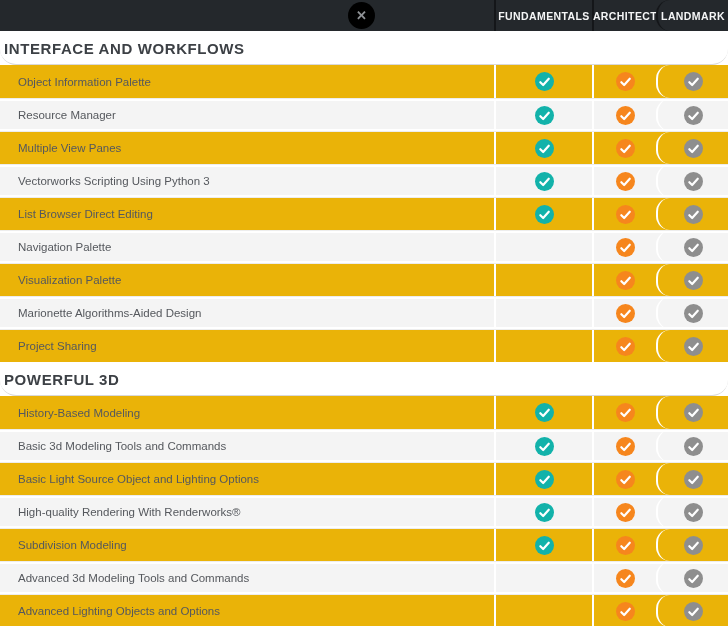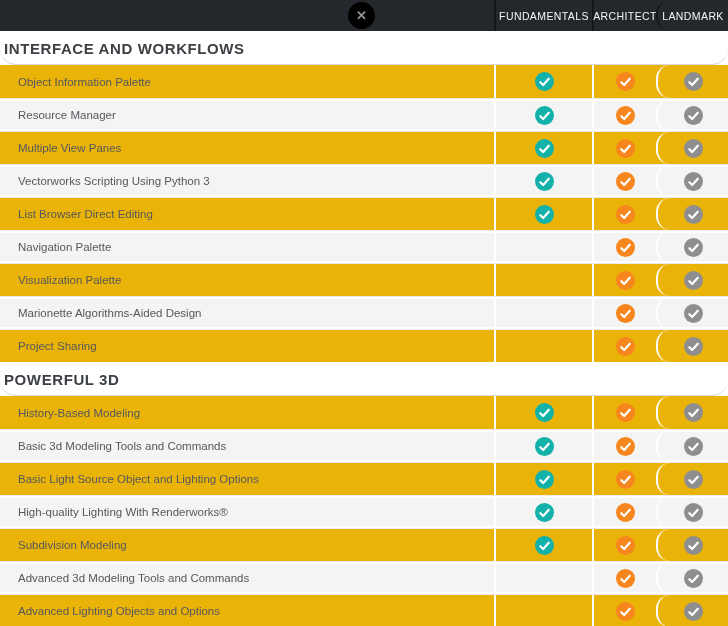--- a/index.html
+++ b/index.html
@@ -8,21 +8,21 @@
 
   .topbar { position:relative; height:31px; background:#24282c;
     display:flex; justify-content:flex-end; }
   .close-btn { position:absolute; left:348px; top:2px; width:27px; height:27px;
     border-radius:50%; background:#000; border:none; padding:0; cursor:pointer;
     display:flex; align-items:center; justify-content:center; }
   .close-x { color:#8f9296; font-size:13px; font-weight:bold; line-height:1; }
 
   .col-heads { display:flex; height:100%; }
   .col-heads .cell { display:flex; align-items:center; justify-content:center;
-    color:#f4f5f6; font-weight:normal; font-size:10.5px; letter-spacing:0.4px;
+    color:#f4f5f6; font-weight:bold; font-size:10.5px; letter-spacing:0.4px;
     border-left:2px solid #141619; box-sizing:border-box; }
   .cell-0 { width:98px; } .cell-1 { width:64px; } .cell-2 { width:72px;border-radius:14px; }
 
   .section-title { font-size:15px; font-weight:bold; color:#3c4045;
     letter-spacing:0.6px; padding:9px 0 7px 4px; border-bottom:1px solid #d9d9d9;
     background:#fff;border-radius:16px; }
 
   .row { display:flex; align-items:stretch; height:33px; box-sizing:border-box;
     background:#eab308; }
   .row + .row { border-top:1px solid #ededed; }
@@ -314,21 +314,21 @@
         </div>
         <div class="cell cell-2">
           <span class="check" style="background: rgb(142, 142, 142);">
             <svg viewBox="0 0 20 20" width="19" height="19" aria-hidden="true">
               <path d="M5.6 10.7l3 3 5.9-6.6" fill="none" stroke="#fff" stroke-width="2.3" stroke-linecap="round" stroke-linejoin="round"></path>
             </svg>
           </span>
         </div>
       </div>
       <div class="row alt">
-        <div class="feature-name">High-quality Lighting With Renderworks®</div>
+        <div class="feature-name">High-quality Rendering With Renderworks®</div>
         <div class="cell cell-0">
           <span class="check" style="background: rgb(18, 178, 170);">
             <svg viewBox="0 0 20 20" width="19" height="19" aria-hidden="true">
               <path d="M5.6 10.7l3 3 5.9-6.6" fill="none" stroke="#fff" stroke-width="2.3" stroke-linecap="round" stroke-linejoin="round"></path>
             </svg>
           </span>
         </div>
         <div class="cell cell-1">
           <span class="check" style="background: rgb(246, 134, 29);">
             <svg viewBox="0 0 20 20" width="19" height="19" aria-hidden="true">

